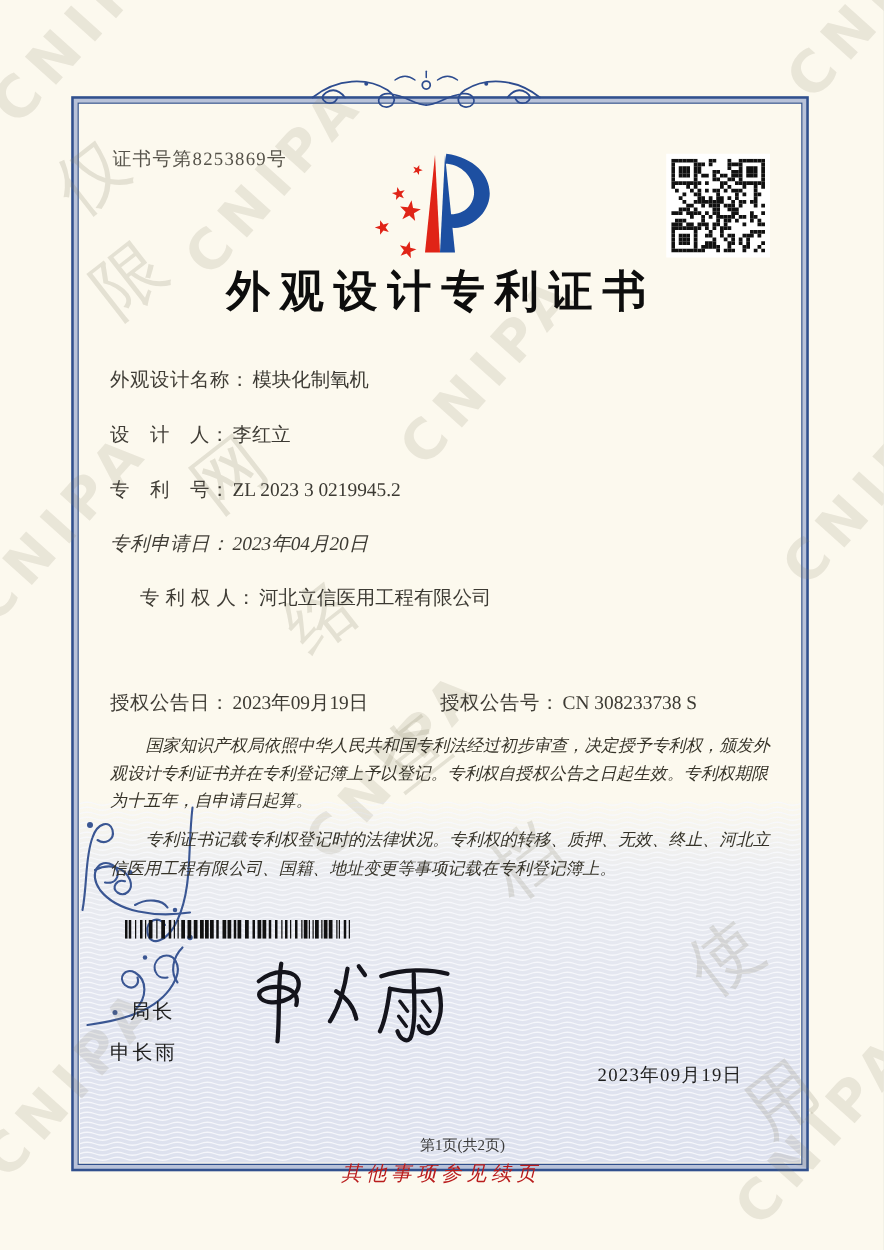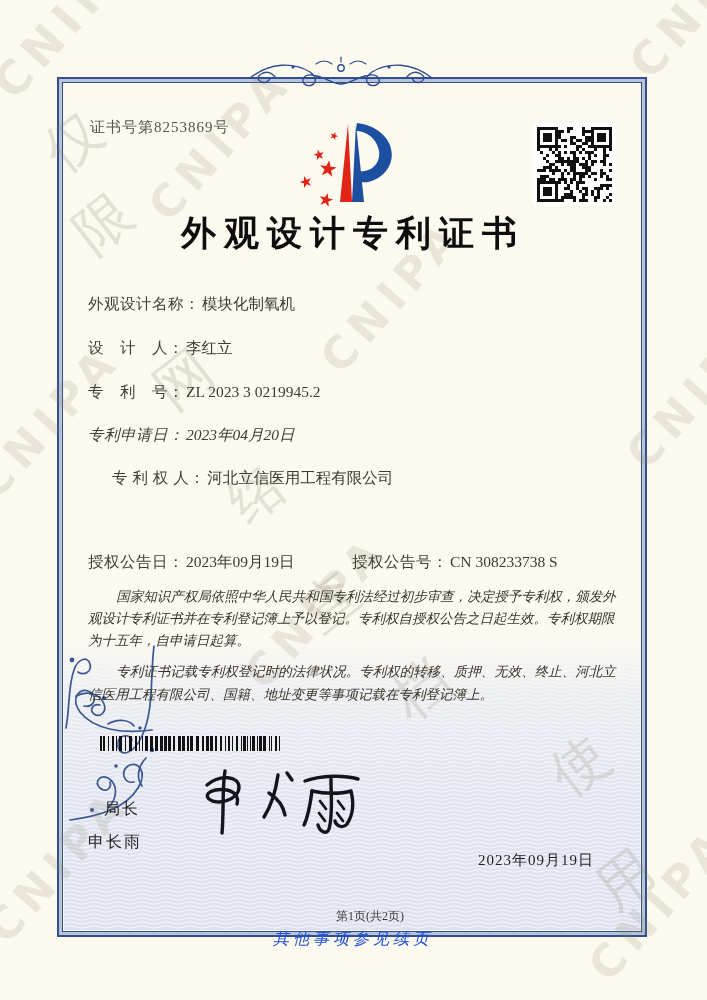--- a/index.html
+++ b/index.html
@@ -46,21 +46,21 @@
   .field{font-size:15.5px;color:#413e37;white-space:nowrap;}
   .field .lbl{letter-spacing:.5px;}
   .field .val{margin-left:2px;color:#3c3a33;text-align:center;}
   .paras{left:88px;top:586px;width:534px;font-size:13.5px;line-height:1.64;
          color:#363329;font-style:italic;}
   .paras p{margin:0 0 9px 0;text-indent:2.1em;font-style:italic;}
   .sig-label{font-size:16px;color:#222;letter-spacing:2px;}
   .issue-date{left:478px;top:851px;font-size:15px;color:#1e1e1e;letter-spacing:1px;}
   .page-info{left:57px;top:908px;width:592px;text-align:center;font-size:12px;color:#3a3a3a;margin-left:17px;}
   .footer-note{left:57px;top:929px;width:592px;text-align:center;font-size:16px;
-               font-style:italic;letter-spacing:4px;color:#1d4ed8;}
+               font-style:italic;letter-spacing:4px;color:#b91c1c;}
   .qr-box{left:533px;top:123px;width:83px;height:83px;background:#ffffff;
           box-sizing:border-box;padding:4px;}
   .ornament{left:246px;top:54px;z-index:6;}
 </style>
 </head>
 <body>
 
 <div class="page">
 
   <div class="wm-layer" id="wm-layer">

